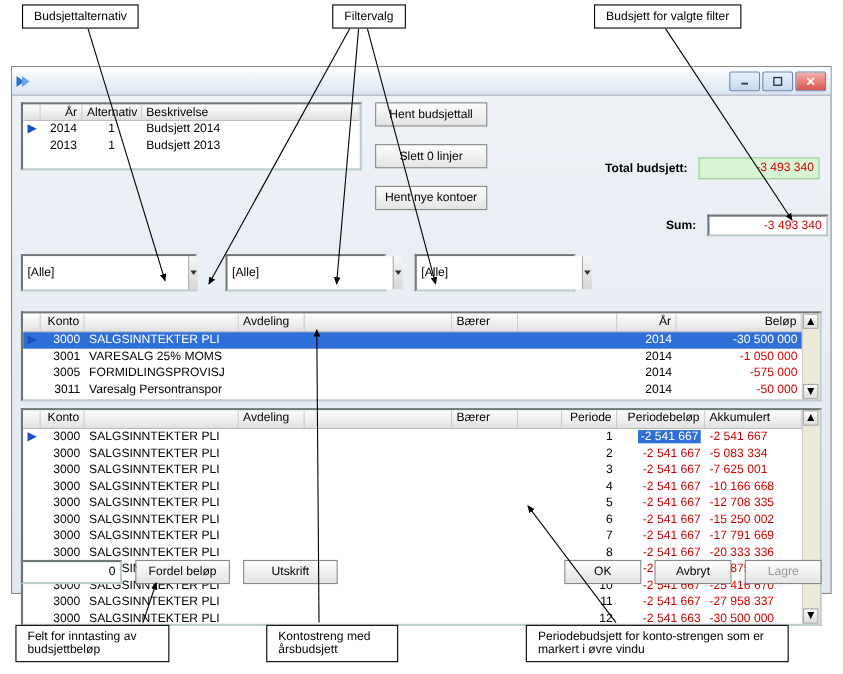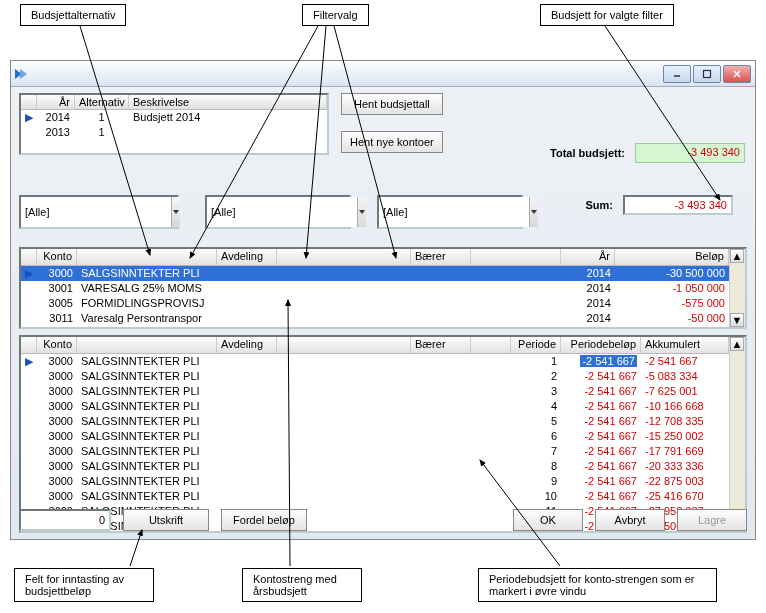--- a/index.html
+++ b/index.html
@@ -68,21 +68,21 @@
   }
   button.std:disabled { color:#999; }
   .totalrow { position:absolute; top:56px; right:10px; display:flex; align-items:center; gap:10px; }
   .totalrow label { font-size:11px; }
   .totalbox { width:110px; height:20px; background:#d6f5d2; border:1px solid #9c9; text-align:right; padding:2px 4px; font-size:11px;}
   .filter-row { display:flex; gap:26px; align-items:center; margin-top:28px; }
   .combo { display:inline-flex; background:#fff; border:2px inset #bcc; height:34px; width:160px;margin-top:12px; }
   .combo input { flex:1; border:0; font-size:11px; padding:0 4px; font-family:inherit; outline:none;}
   .combo .drop { width:18px; background:linear-gradient(#f5f5f5,#d8d8d8); border-left:1px solid #aaa; display:flex; align-items:center; justify-content:center; cursor:pointer;}
   .combo .drop svg{width:8px;height:8px;}
-  .sumrow { position:absolute; top:108px; right:22px; display:flex; align-items:center; gap:10px;}
+  .sumrow { position:absolute; top:108px; right:2px; display:flex; align-items:center; gap:10px;}
   .sumbox { width:110px; background:#fff; border:2px inset #bcc; text-align:right; padding:2px 4px; font-size:11px;}
   .neg { color:#d40000; }
   .grid {
     background:#fff; border:2px inset #bcc; margin-top:8px;
     position:relative;
     display:flex;
   }
   .grid-main { flex:1; overflow:hidden;}
   .grid .ghead { display:flex; background:linear-gradient(#fdfdfd,#e2e2e2); border-bottom:1px solid #bbb; font-size:11px; height:17px;}
   .grid .ghead .gc { border-right:1px solid #ccc; padding:1px 4px; }
@@ -169,25 +169,27 @@
             <div class="alt-row">
               <div class="alt-cell c-ind row-ind">▶</div>
   <div class="alt-cell c-aar">2014</div>
   <div class="alt-cell c-alt">1</div>
   <div class="alt-cell c-besk">Budsjett 2014</div>
             </div>
             <div class="alt-row">
               <div class="alt-cell c-ind row-ind"></div>
   <div class="alt-cell c-aar">2013</div>
   <div class="alt-cell c-alt">1</div>
+  <div class="alt-cell c-besk">Budsjett 2013</div>
             </div>
           </div>
       </div>
       <div class="btncol">
         <button class="std">Hent budsjettall</button>
+        <button class="std">Slett 0 linjer</button>
         <button class="std">Hent nye kontoer</button>
       </div>
     </div>
 
     <div class="totalrow">
       <label class="bold">Total budsjett:</label>
       <div class="totalbox neg">-3 493 340</div>
     </div>
 
     <div class="filter-row">
@@ -450,22 +452,22 @@
           </div>
       </div>
       <div class="scroll">
         <div class="sbtn up">▲</div>
         <div class="sbtn dn">▼</div>
       </div>
     </div>
 
     <div class="bottombar">
       <input class="amount-input" value="0" style="">
+      <button class="std" style="min-width:86px">Fordel beløp</button>
       <button class="std" style="min-width:86px">Utskrift</button>
-      <button class="std" style="min-width:86px">Fordel beløp</button>
       <div class="spacer"></div>
       <button class="std" style="min-width:70px">OK</button>
       <button class="std" style="min-width:70px">Avbryt</button>
       <button class="std" style="min-width:70px" disabled="">Lagre</button>
     </div>
 
   </div>
 </div>
 
 </body></html>

